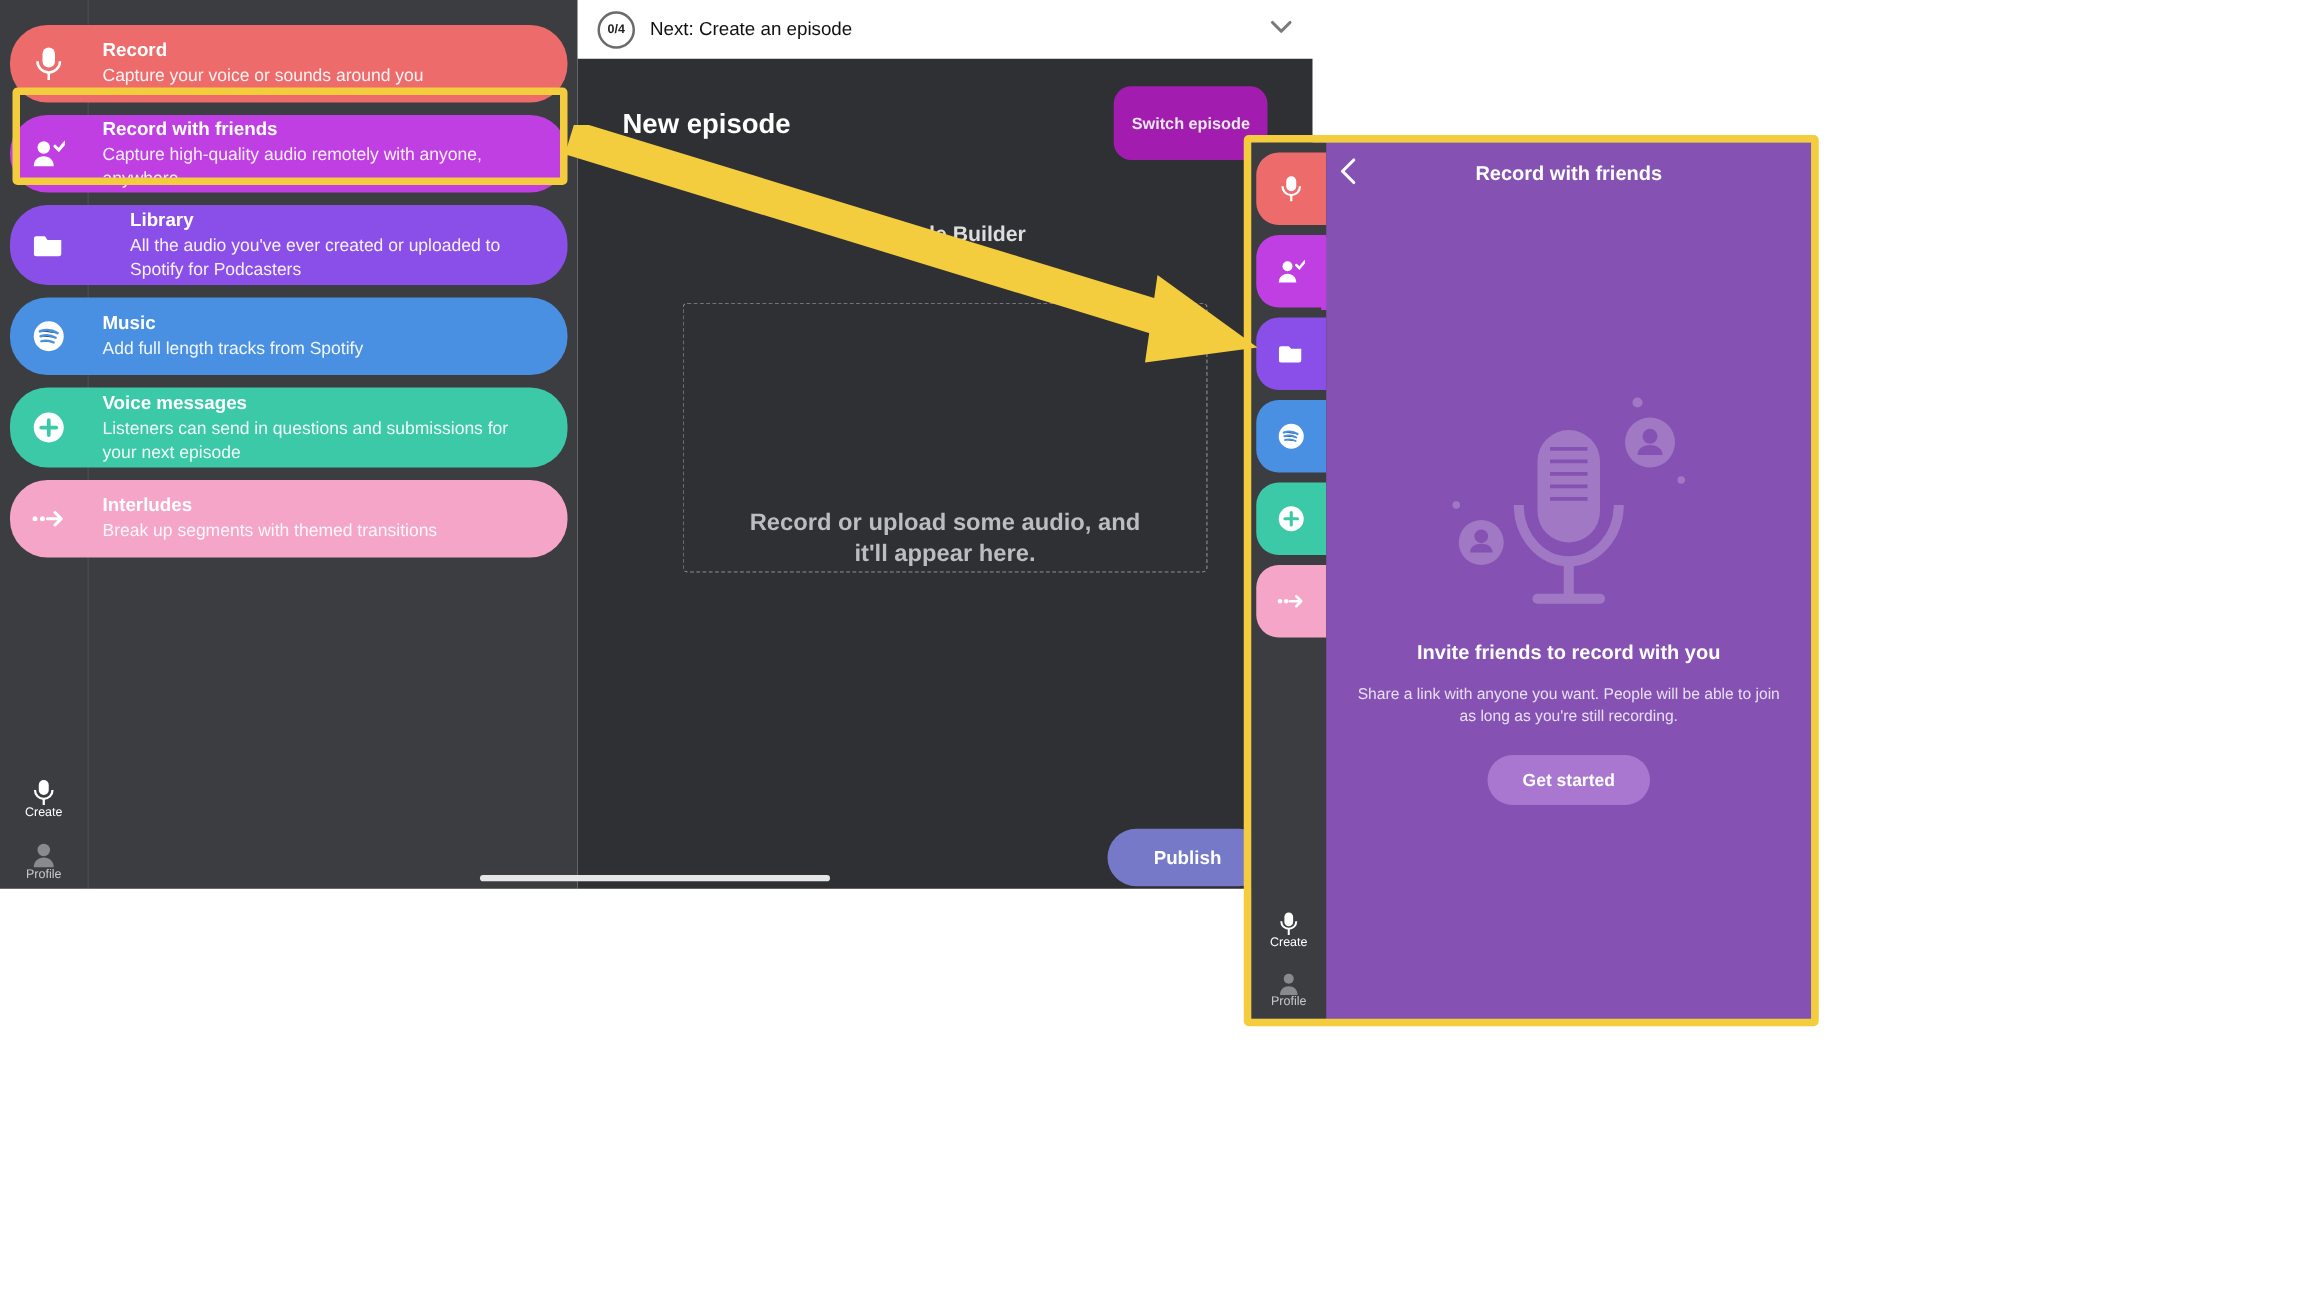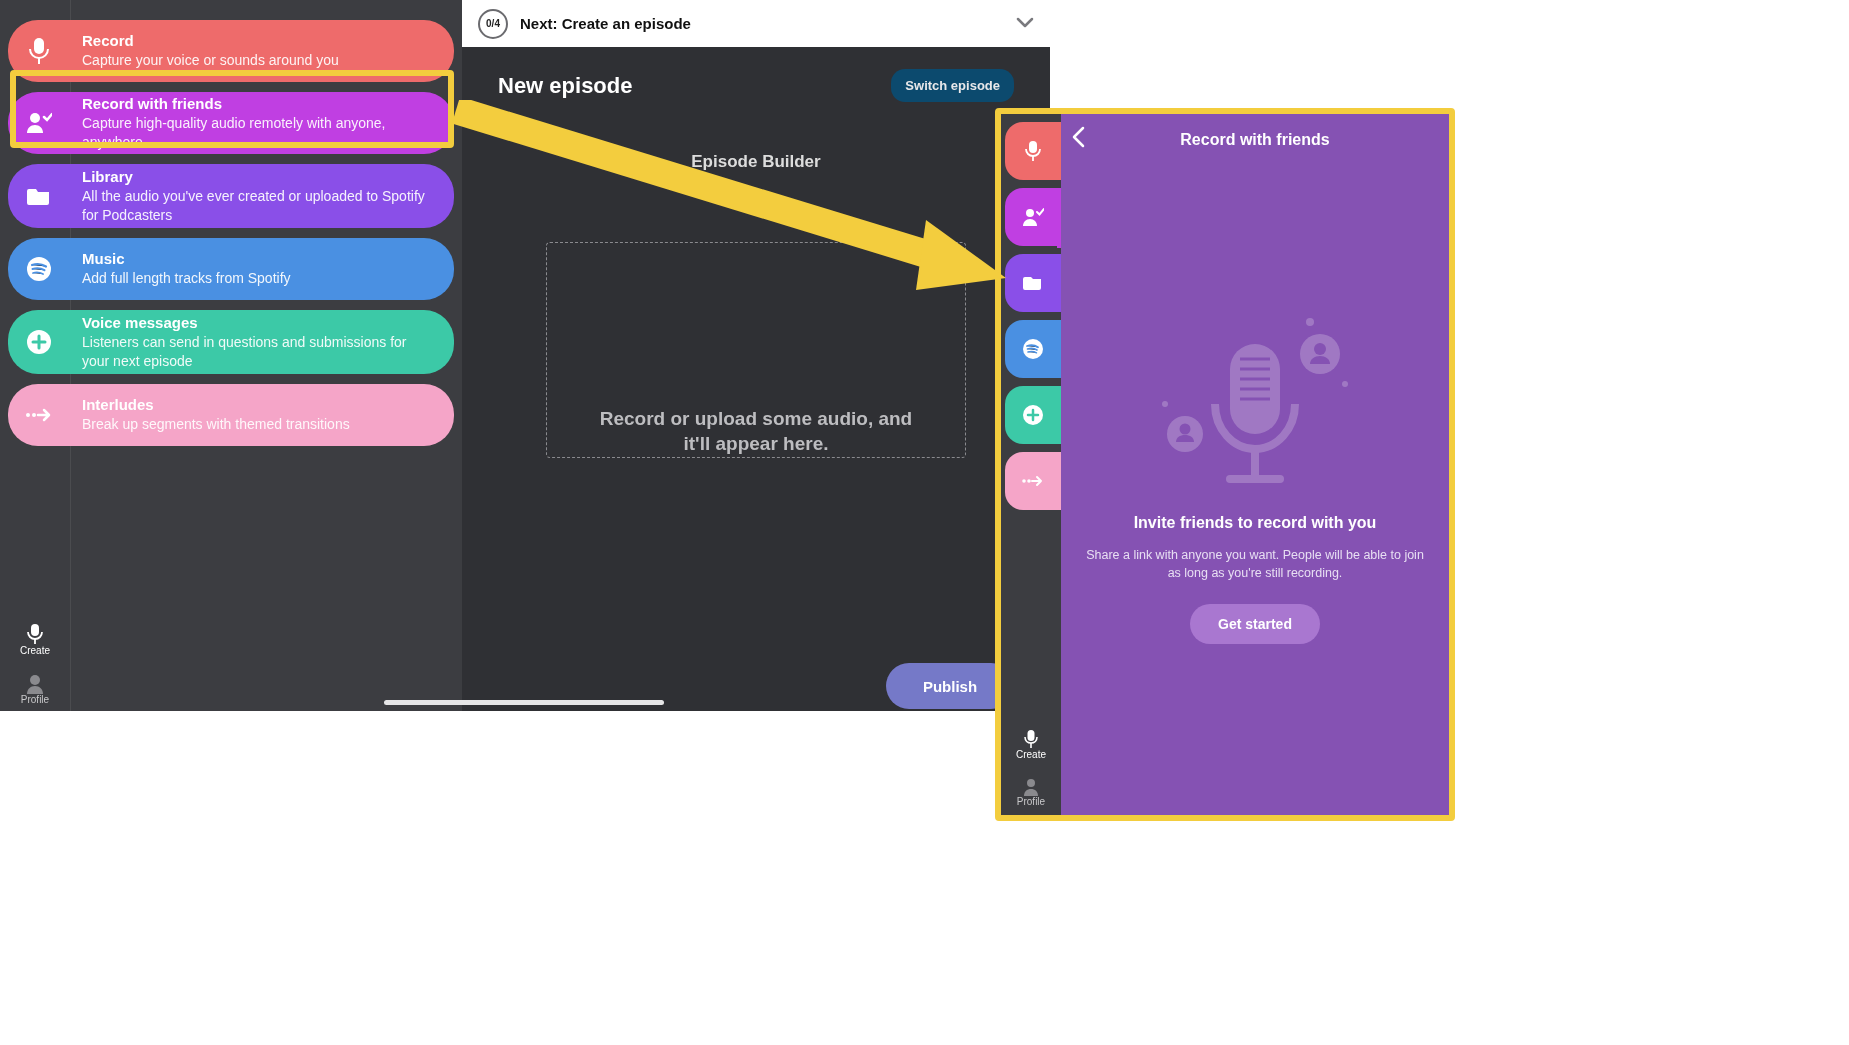--- a/index.html
+++ b/index.html
@@ -36,21 +36,21 @@
   .side-item .icon-wrap {
     width: 62px; height: 62px;
     display: flex; align-items: center; justify-content: center;
     flex-shrink: 0;
   }
   .side-item .txt { padding-left: 12px; color: #fff; }
   .side-item .title { font-size: 15px; font-weight: 600; }
   .side-item .sub { font-size: 14px; opacity: 0.92; margin-top: 2px; line-height: 1.3; }
   .side-record { background: #ee6b6b; }
   .side-friends { background: #c03fe2; }
-  .side-library { background: #8a4fe8; height: 64px; }
+  .side-library { background: #8a4fe8; height: 64px; gap: 22px; }
   .side-music { background: #4a90e2; }
   .side-voice { background: #3cc9a7; height: 64px; }
   .side-interludes { background: #f5a5c8; }
 
   .highlight-box-left {
     position: absolute;
     left: 10px; top: 70px;
     width: 444px; height: 78px;
     border: 6px solid #f3cd3e;
     border-radius: 4px;
@@ -86,36 +86,36 @@
     padding: 0 16px;
     gap: 12px;
   }
   .progress-badge {
     width: 30px; height: 30px;
     border: 2px solid #6b6b6f;
     border-radius: 50%;
     display: flex; align-items: center; justify-content: center;
     font-size: 10px; font-weight: 700; color: #222;
   }
-  .top-text { font-size: 15px; font-weight: 700; color: #111; flex: 1; }
+  .top-text { font-size: 15px; font-weight: 400; color: #111; flex: 1; }
   .chev { color: #7a7a7e; }
 
   .dark-area {
     flex: 1; background: #2f3034;
     position: relative;
   }
   .dark-header {
     display: flex; align-items: center; justify-content: space-between;
     padding: 22px 36px 0 36px;
   }
   .dark-header .h1 { color: #fff; font-size: 22px; font-weight: 700; }
   .switch-btn {
-    background: #0c4a6e; color: #e8e8ea;
+    background: #a21caf; color: #e8e8ea;
     font-size: 13px; font-weight: 600;
-    padding: 9px 14px; border-radius: 14px;
+    padding: 22px 14px; border-radius: 14px;
     border: none;
   }
   .ep-builder-label {
     color: #ddd; text-align: center;
     font-size: 17px; font-weight: 600;
     margin-top: 50px;
   }
   .drop-zone {
     position: absolute;
     left: 84px; top: 195px;

